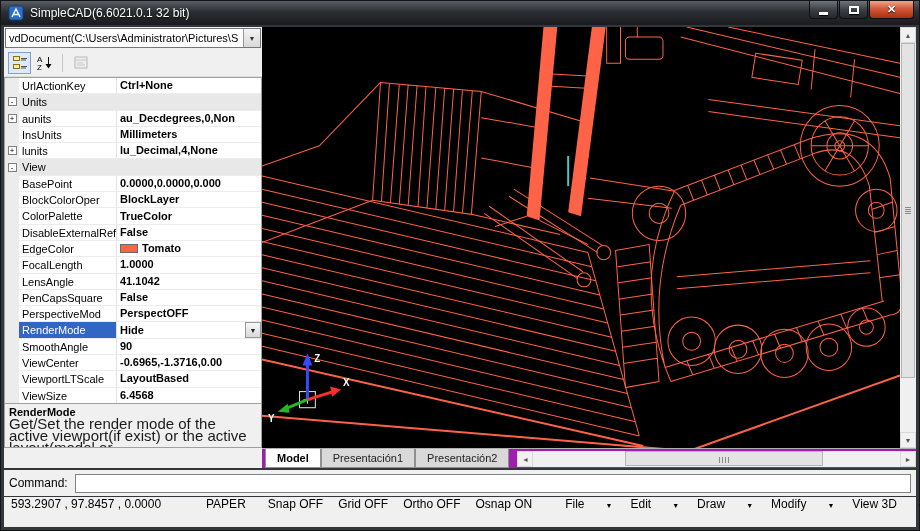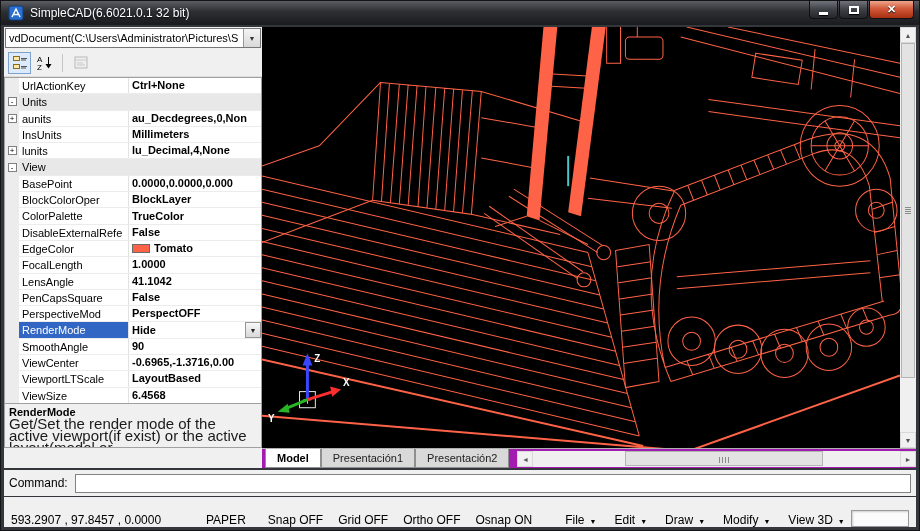--- a/index.html
+++ b/index.html
@@ -34,21 +34,21 @@
   .tbtn.checked{border:1px solid #7da2ce;background:#dceafb}
   .tbtn.disabled{opacity:.45}
   .tsep{width:1px;height:18px;background:#c6c6c6;margin:0 4px}
 
   .pgrid{flex:1;background:#fff;border:1px solid #a0a0a0;overflow:hidden}
   .prow{display:flex;height:16.3px;font-size:11px;line-height:13px;border-bottom:1px solid #ececec;align-items:stretch;background:#fff}
   .prow.cat{background:#e8e8e8}
   .prow.cat .pname{font-weight:normal;border-right-color:transparent}
   .gutter{width:14px;flex:none;background:#ececec;display:flex;align-items:center;justify-content:center}
   .expbox{width:9px;height:9px;background:#fff;border:1px solid #808080;font-size:8px;line-height:7px;text-align:center;color:#000}
-  .pname{width:110px;flex:none;padding:2px 3px 0;border-right:1px solid #e2e2e2;white-space:nowrap;overflow:hidden;color:#000}
+  .pname{width:98px;flex:none;padding:2px 3px 0;border-right:1px solid #e2e2e2;white-space:nowrap;overflow:hidden;color:#000}
   .pname.selname{background:var(--sel);color:#fff}
   .pval{flex:1;display:flex;align-items:center;padding:0 3px;font-weight:bold;white-space:nowrap;overflow:hidden;position:relative}
   .swatch{width:18px;height:9px;flex:none;border:1px solid #6a6a6a;margin-right:4px}
   .ddbtn{position:absolute;right:0;top:0;bottom:0;width:16px;display:flex;align-items:center;justify-content:center;
     font-size:7px;font-weight:normal;color:#222;background:linear-gradient(#f8f8f8,#d8d8d8);border:1px solid #979797}
   .pdesc{height:44px;flex:none;background:#f0f0f0;border:1px solid #a0a0a0;border-top:none;padding:2px 4px;overflow:hidden}
   .pdesc-title{font-size:11px;font-weight:bold}
   .pdesc-text{font-size:15px;line-height:12px;color:#1a1a1a}
   .left-filler{height:20px;flex:none}
 
@@ -78,25 +78,25 @@
   .htrack{flex:1;position:relative;background:#f0f0f0}
   .hthumb{position:absolute;top:0;bottom:1px;left:25%;width:54%;background:#e3e3e3;border:1px solid #b4b4b4;
     display:flex;align-items:center;justify-content:center}
   .grip-h i{display:inline-block;width:1px;height:6px;background:#8a8a8a;margin:0 1px}
 
   
   .command-row{height:26px;flex:none;margin:2px 3px 0;background:#f0f0f0;display:flex;align-items:center;gap:7px;padding:0 5px}
   .command-label{font-size:12px}
   .command-input{flex:1;height:19px;background:#fff;border:1px solid #828282;font:12px "Liberation Sans",sans-serif;padding:0 3px}
 
-  .status-bar{height:30px;flex:none;margin:1px 3px 3px;background:#f0f0f0;display:flex;align-items:flex-end;font-size:12px;padding:0 7px}
+  .status-bar{height:30px;flex:none;margin:1px 3px 3px;background:#f0f0f0;display:flex;align-items:flex-start;font-size:12px;padding:0 7px}
   .coords{width:195px;flex:none;white-space:nowrap;overflow:hidden}
   .sb-item{margin-right:15px;white-space:nowrap}
   .paper{margin-right:22px}
-  .menu-item{display:flex;align-items:center;gap:5px;margin-left:18px;white-space:nowrap}
+  .menu-item{display:flex;align-items:center;gap:21px;margin-left:18px;white-space:nowrap}
   .menu-arrow{font-size:7px;margin-top:2px;color:#000}
   .progress{margin-left:auto;width:58px;height:17px;background:#fbfbfb;border:1px solid #9a9a9a;box-shadow:inset 1px 1px 2px #cfcfcf}
 </style>
 </head>
 <body>
 
 <div class="window">
 
   <div class="titlebar">
     <svg class="app-icon" viewBox="0 0 16 16">

